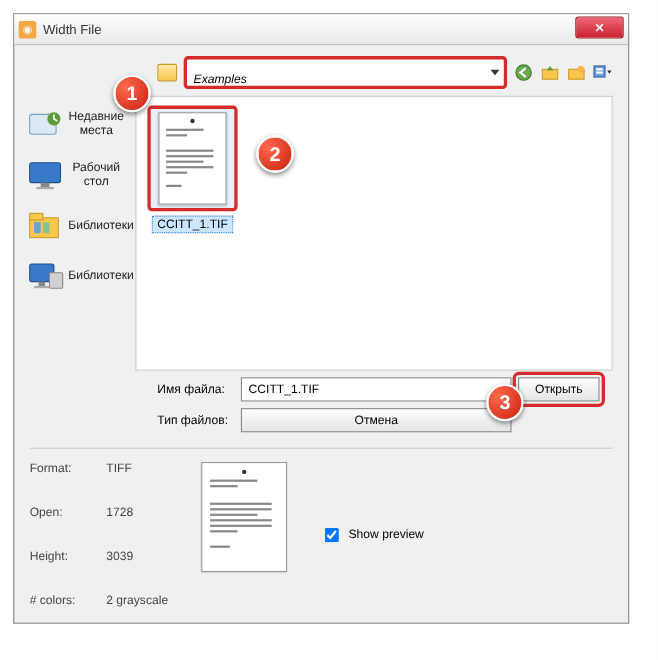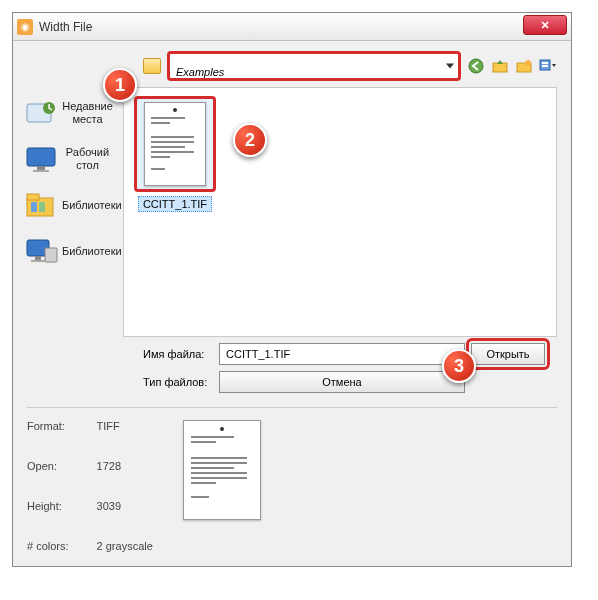--- a/index.html
+++ b/index.html
@@ -321,20 +321,24 @@
       <div class="doc-line l"></div>
       <div class="doc-line l"></div>
       <div class="doc-line m"></div>
       <div class="doc-line l"></div>
       <div class="doc-line l"></div>
       <div class="doc-line s"></div>
       <div style="height:6px"></div>
       <div class="doc-line s" style="width:30%"></div>
     </div>
 
+    <div class="chk-row" style="align-self:center;">
+      <input type="checkbox" checked="" style="">
+      <span>Show preview</span>
+    </div>
   </div>
 
   <div class="badge b1">
       <span>1</span>
     </div>
   <div class="badge b2">
       <span>2</span>
     </div>
   <div class="badge b3">
       <span>3</span>

